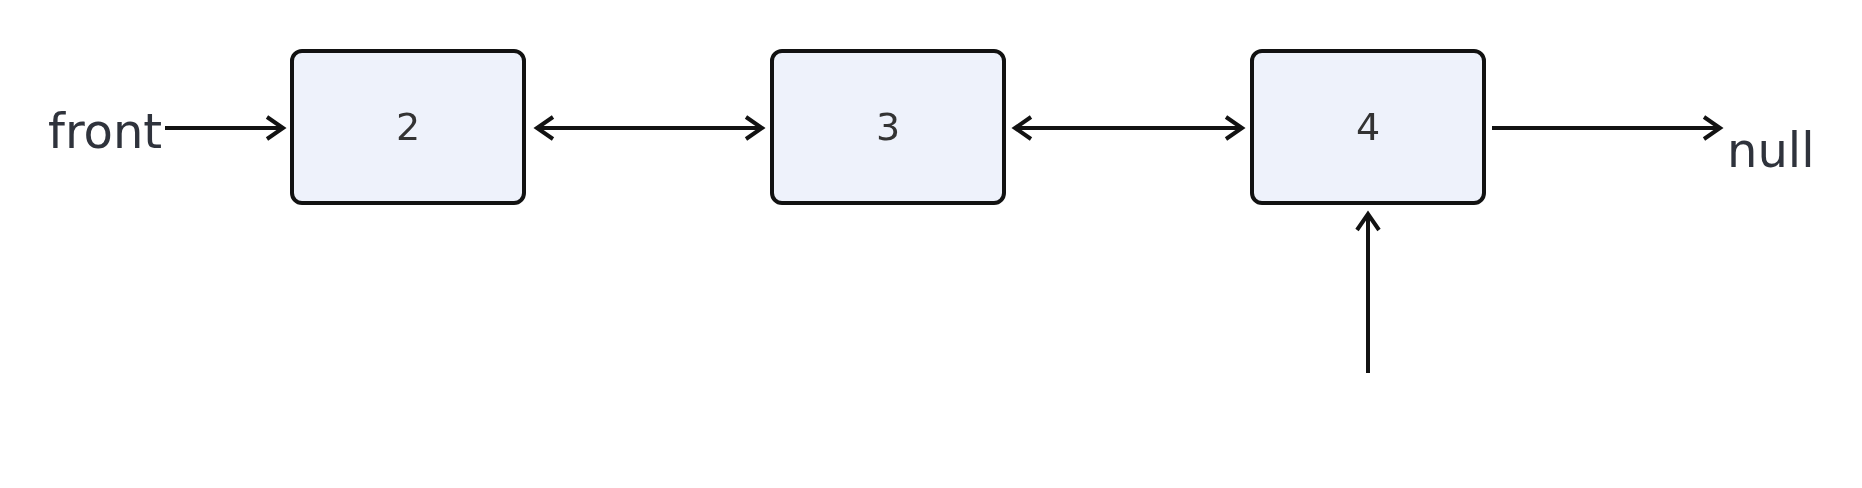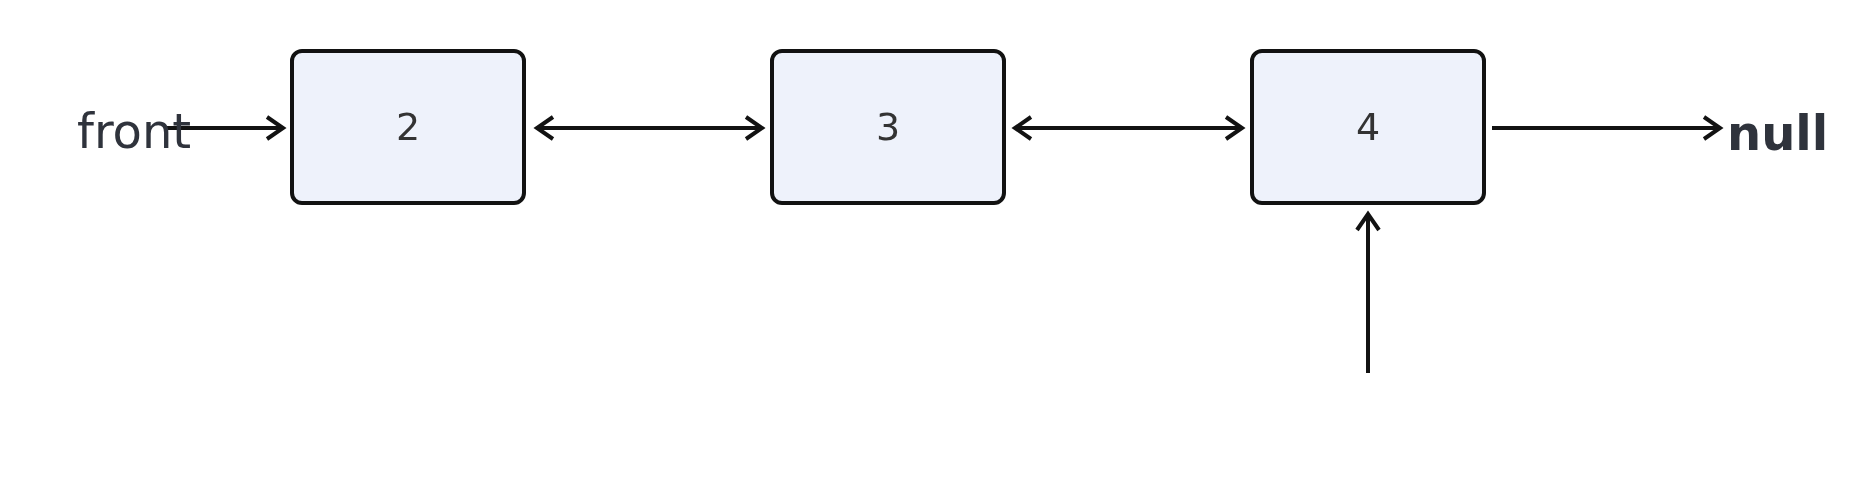--- a/index.html
+++ b/index.html
@@ -54,22 +54,22 @@
     color: var(--node-text, #333333);
     line-height: 1;
   }
   .label {
     position: absolute;
     font-size: 48px;
     line-height: 52px;
     color: var(--label-text, #2f333c);
     white-space: nowrap;
   }
-  .label-front { left: 48px;  top: 105px; margin-left: 29px; }
-  .label-null  { left: 1727px; top: 107px; font-weight: bold; }
+  .label-front { left: 48px;  top: 105px; }
+  .label-null  { left: 1727px; top: 124px; }
   .label-rear  { left: 1322px; top: 385px; width: 100px; text-align: center; }
 </style>
 </head>
 <body>
 
 <div class="canvas">
 
   <svg class="edges" width="1862" height="488" viewBox="0 0 1862 488" aria-hidden="true">
     <defs>
       <marker id="arrowhead" markerUnits="userSpaceOnUse" markerWidth="44" markerHeight="44" viewBox="-22 -22 44 44" refX="0" refY="0" orient="auto-start-reverse">

